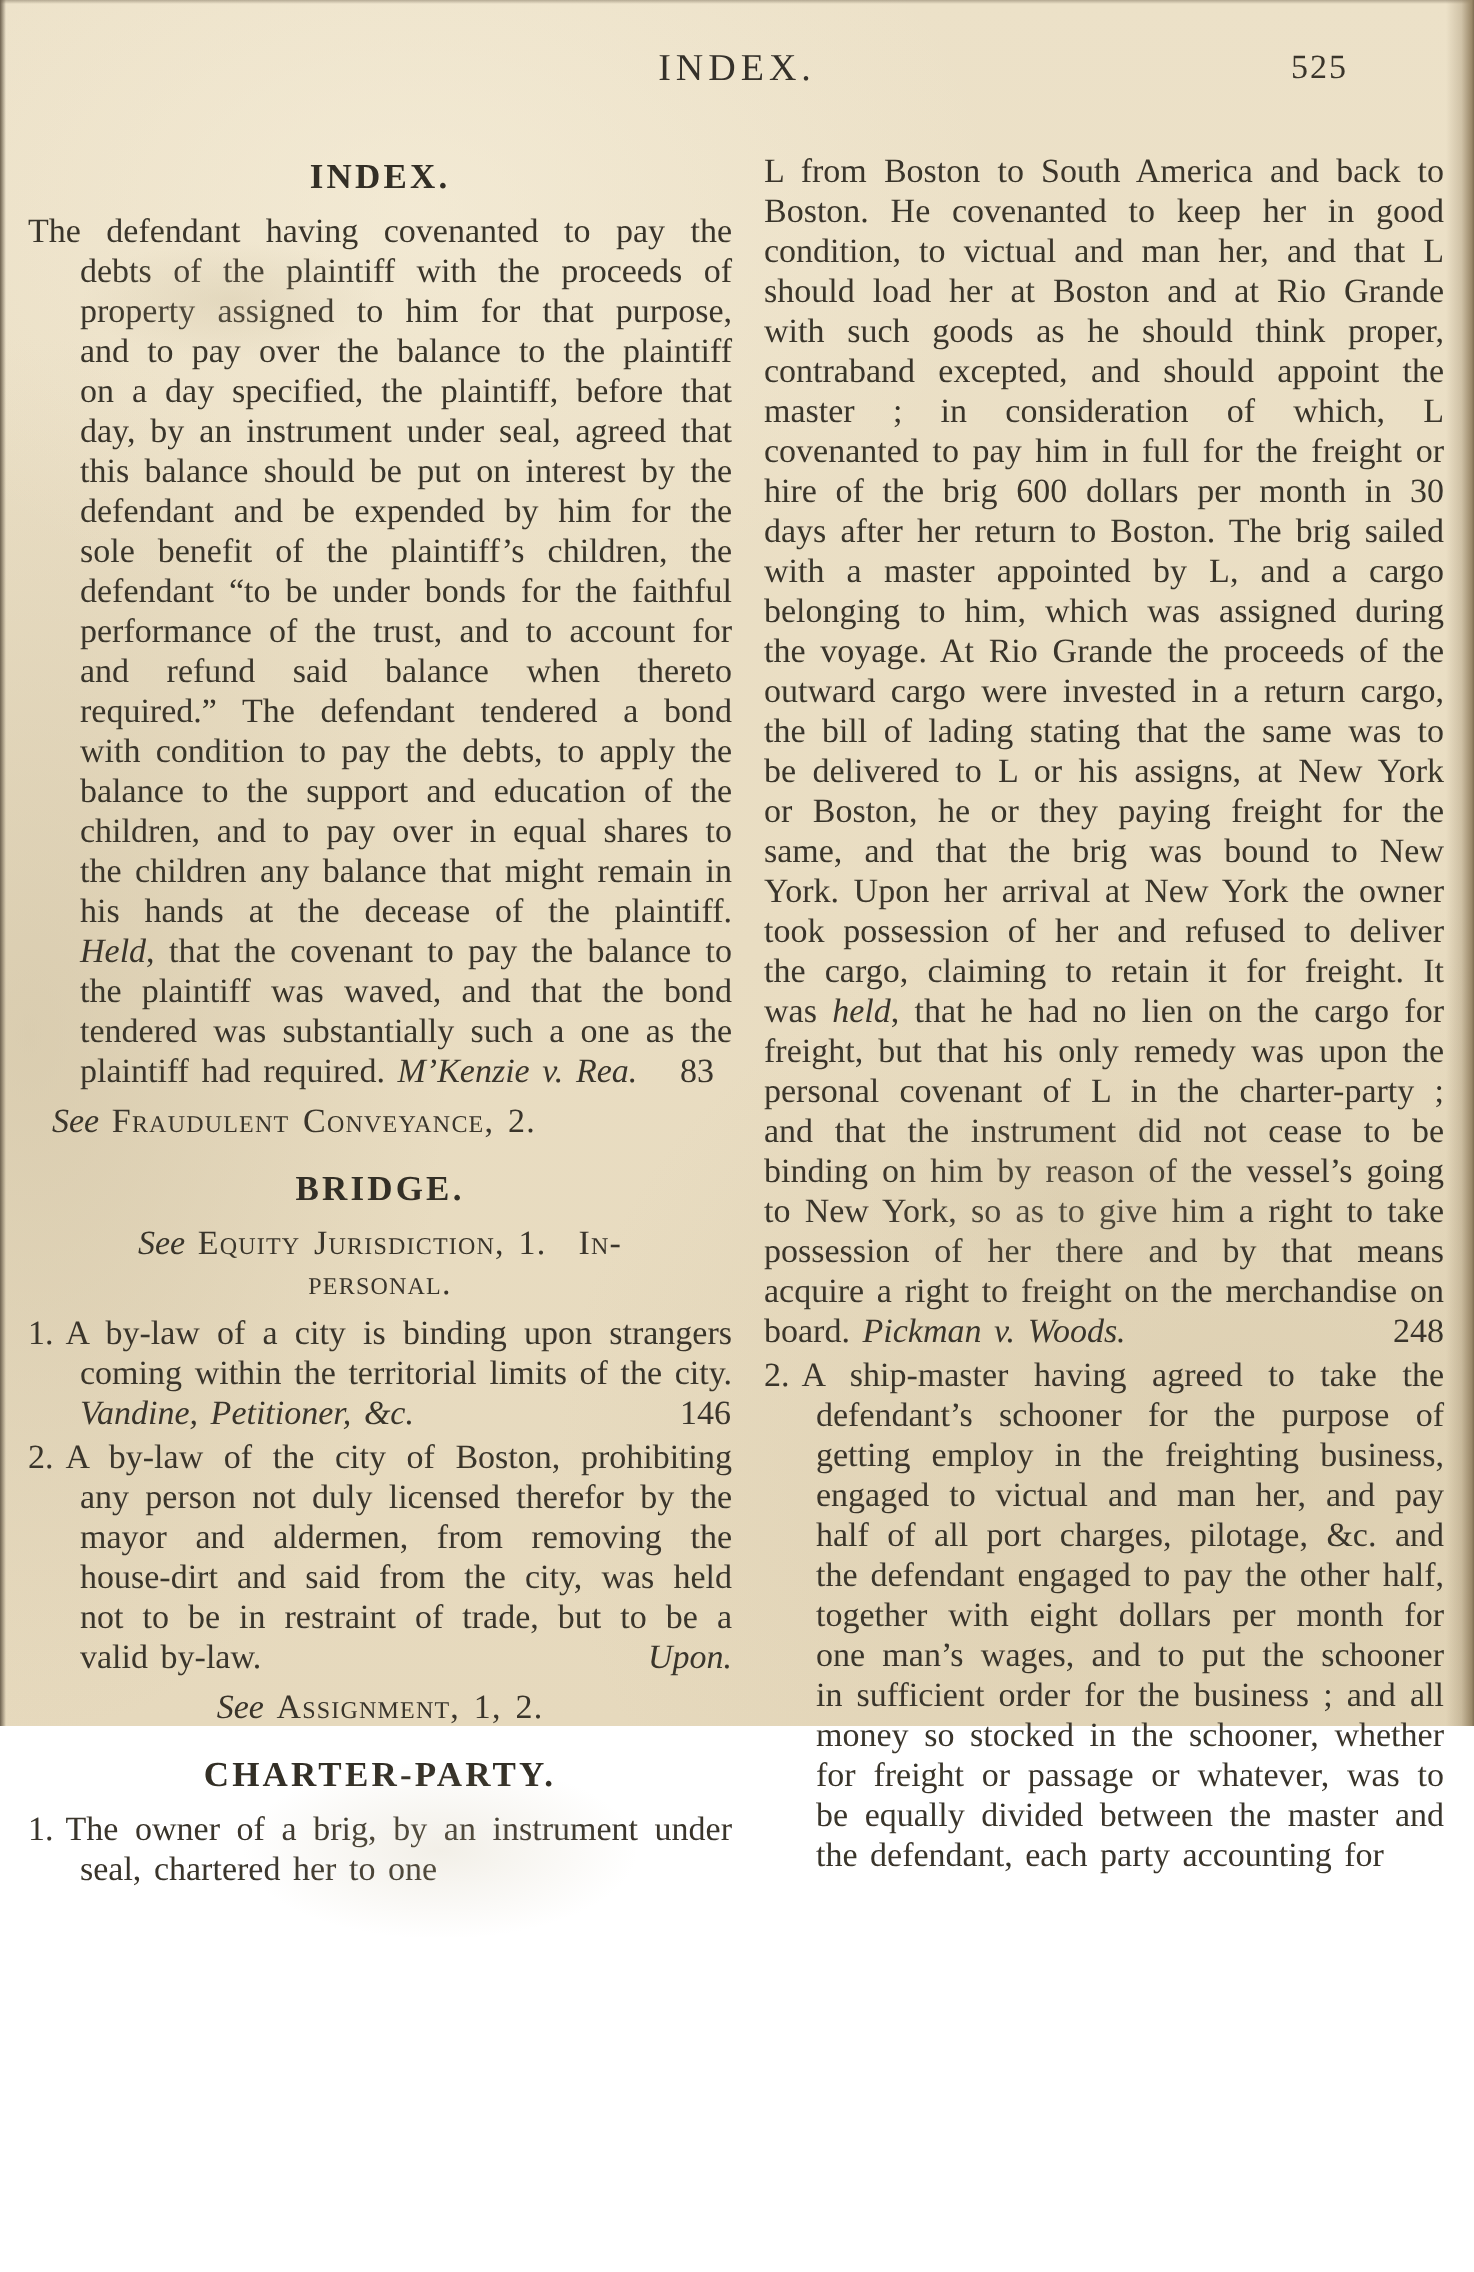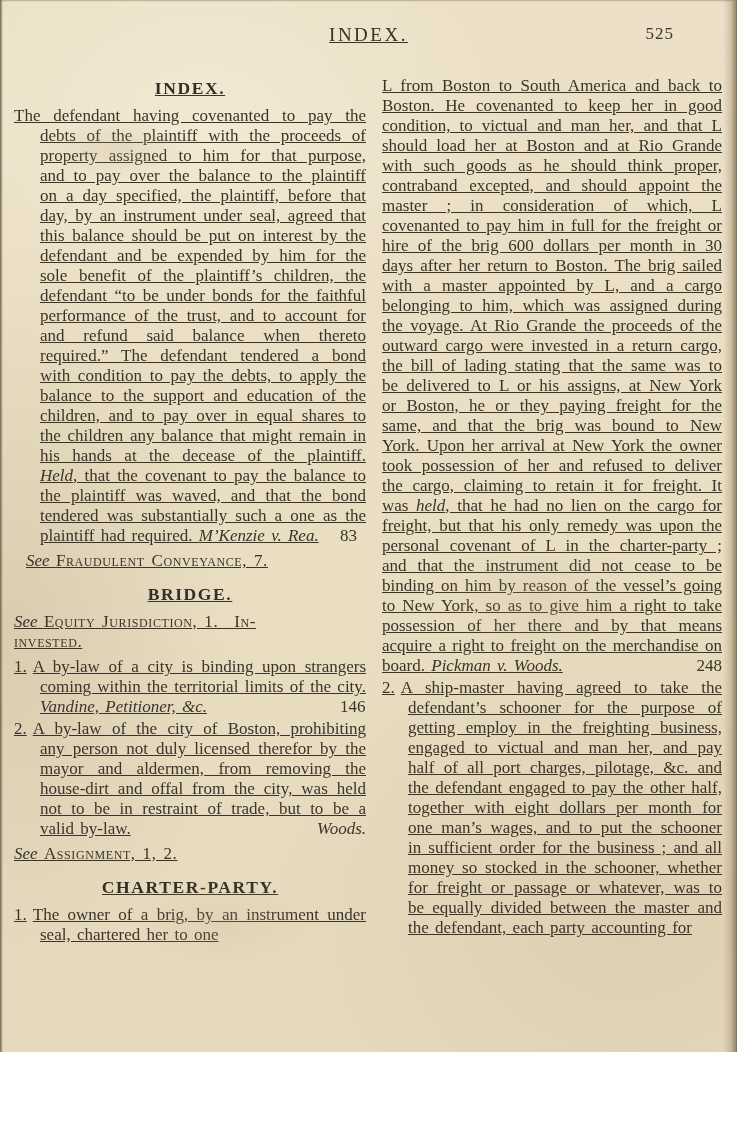--- a/index.html
+++ b/index.html
@@ -3,28 +3,27 @@
 <meta charset="utf-8">
 <style>
   html,body{
     margin:0;padding:0;
     width:737px;height:1136px;
     overflow:hidden;
     font-family:"Liberation Serif","DejaVu Serif",serif;
   }
   .page{
     position:relative;
-    width:737px;height:1052px;
+    width:737px;height:863px;
     color:#3a352b;
     background:
       radial-gradient(ellipse 420px 300px at 28% 12%, rgba(248,241,222,.55) 0%, rgba(248,241,222,0) 70%),
       radial-gradient(ellipse 500px 420px at 85% 85%, rgba(208,193,160,.45) 0%, rgba(208,193,160,0) 70%),
       radial-gradient(ellipse 300px 500px at 2% 60%, rgba(203,189,158,.5) 0%, rgba(203,189,158,0) 70%),
       linear-gradient(180deg,#ece1c8 0%, #e9ddc2 55%, #e6d9bd 100%);
-    text-decoration: underline;
   }
   .edge-left{
     position:absolute;left:0;top:0;width:3px;height:100%;
     background:linear-gradient(90deg,#6f6350,rgba(111,99,80,0));
   }
   .edge-right{
     position:absolute;right:0;top:0;width:14px;height:100%;
     background:linear-gradient(90deg,rgba(154,136,105,0) 0%, rgba(154,136,105,.35) 55%, #9a8869 92%, #7c6c52 100%);
   }
   .edge-top{
@@ -73,21 +72,21 @@
   .col-left .heading:first-child{margin-top:2px;}
   .entry{margin:0 0 2px 0;}
   .entry.hang{padding-left:26px;text-indent:-26px;}
   .entry .num{padding-right:6px;}
   .crossref{
     margin:5px 0 5px 0;
     text-align:left;
     padding-left:12px;
     text-indent:0;
   }
-  .crossref.center{padding-left:0;}
+  .crossref.center{text-align:center;padding-left:0;}
   .i{font-style:italic;}
   .sc{font-variant:small-caps;letter-spacing:.6px;}
   .ref{float:right;padding-left:10px;}
   
   .blotch{position:absolute;border-radius:50%;pointer-events:none;}
   .b1{left:40px;top:120px;width:150px;height:60px;background:radial-gradient(ellipse,rgba(190,175,140,.25),rgba(190,175,140,0) 70%);}
   .b2{left:430px;top:540px;width:220px;height:120px;background:radial-gradient(ellipse,rgba(196,182,148,.2),rgba(196,182,148,0) 70%);}
   .b3{left:120px;top:880px;width:200px;height:90px;background:radial-gradient(ellipse,rgba(196,182,148,.22),rgba(196,182,148,0) 70%);}
 </style>
 </head>
@@ -103,25 +102,25 @@
 
   <div class="running-head">
     <div class="running-title">INDEX.</div>
     <div class="running-pageno">525</div>
   </div>
 
   <div class="columns">
     <div class="col col-left" id="col-left">
         <div class="heading">INDEX.</div>
         <p class="entry hang"><span>The defendant having covenanted to pay the debts of the plaintiff with the proceeds of property assigned to him for that purpose, and to pay over the balance to the plaintiff on a day specified, the plaintiff, before that day, by an instrument under seal, agreed that this balance should be put on interest by the defendant and be expended by him for the sole benefit of the plaintiff’s children, the defendant “to be under bonds for the faithful performance of the trust, and to account for and refund said balance when thereto required.”  The defendant tendered a bond with condition to pay the debts, to apply the balance to the support and education of the children, and to pay over in equal shares to the children any balance that might remain in his hands at the decease of the plaintiff.  </span><span class="i">Held</span><span>, that the covenant to pay the balance to the plaintiff was waved, and that the bond tendered was substantially such a one as the plaintiff had required.  </span><span class="i">M’Kenzie v. Rea.</span><span class="ref">83</span></p>
-        <div class="crossref"><span class="i">See </span><span class="sc">Fraudulent Conveyance, 7.</span></div>
+        <div class="crossref"><span class="i">See </span><span class="sc">Fraudulent Conveyance, 2.</span></div>
         <div class="heading">BRIDGE.</div>
-        <div class="crossref center"><span class="i">See </span><span class="sc">Equity Jurisdiction, 1.  In-</span><br><span class="sc">invested.</span></div>
+        <div class="crossref center"><span class="i">See </span><span class="sc">Equity Jurisdiction, 1.  In-</span><br><span class="sc">personal.</span></div>
         <p class="entry hang"><span class="num">1.</span><span>A by-law of a city is binding upon strangers coming within the territorial limits of the city.  </span><span class="i">Vandine, Petitioner, &amp;c.</span><span class="ref">146</span></p>
-        <p class="entry hang"><span class="num">2.</span><span>A by-law of the city of Boston, prohibiting any person not duly licensed therefor by the mayor and aldermen, from removing the house-dirt and offal from the city, was held not to be in restraint of trade, but to be a valid by-law.</span><span class="ref i">Woods.</span></p>
+        <p class="entry hang"><span class="num">2.</span><span>A by-law of the city of Boston, prohibiting any person not duly licensed therefor by the mayor and aldermen, from removing the house-dirt and said from the city, was held not to be in restraint of trade, but to be a valid by-law.</span><span class="ref i">Upon.</span></p>
         <div class="crossref center"><span class="i">See </span><span class="sc">Assignment, 1, 2.</span></div>
         <div class="heading">CHARTER-PARTY.</div>
         <p class="entry hang"><span class="num">1.</span><span>The owner of a brig, by an instrument under seal, chartered her to one</span></p>
       </div>
     <div class="col col-right" id="col-right">
         <p class="entry"><span>L from Boston to South America and back to Boston.  He covenanted to keep her in good condition, to victual and man her, and that L should load her at Boston and at Rio Grande with such goods as he should think proper, contraband excepted, and should appoint the master ; in consideration of which, L covenanted to pay him in full for the freight or hire of the brig 600 dollars per month in 30 days after her return to Boston.  The brig sailed with a master appointed by L, and a cargo belonging to him, which was assigned during the voyage.  At Rio Grande the proceeds of the outward cargo were invested in a return cargo, the bill of lading stating that the same was to be delivered to L or his assigns, at New York or Boston, he or they paying freight for the same, and that the brig was bound to New York.  Upon her arrival at New York the owner took possession of her and refused to deliver the cargo, claiming to retain it for freight.  It was </span><span class="i">held</span><span>, that he had no lien on the cargo for freight, but that his only remedy was upon the personal covenant of L in the charter-party ; and that the instrument did not cease to be binding on him by reason of the vessel’s going to New York, so as to give him a right to take possession of her there and by that means acquire a right to freight on the merchandise on board.  </span><span class="i">Pickman v. Woods.</span><span class="ref">248</span></p>
         <p class="entry hang"><span class="num">2.</span><span>A ship-master having agreed to take the defendant’s schooner for the purpose of getting employ in the freighting business, engaged to victual and man her, and pay half of all port charges, pilotage, &amp;c. and the defendant engaged to pay the other half, together with eight dollars per month for one man’s wages, and to put the schooner in sufficient order for the business ; and all money so stocked in the schooner, whether for freight or passage or whatever, was to be equally divided between the master and the defendant, each party accounting for</span></p>
       </div>
   </div>
 </div>

